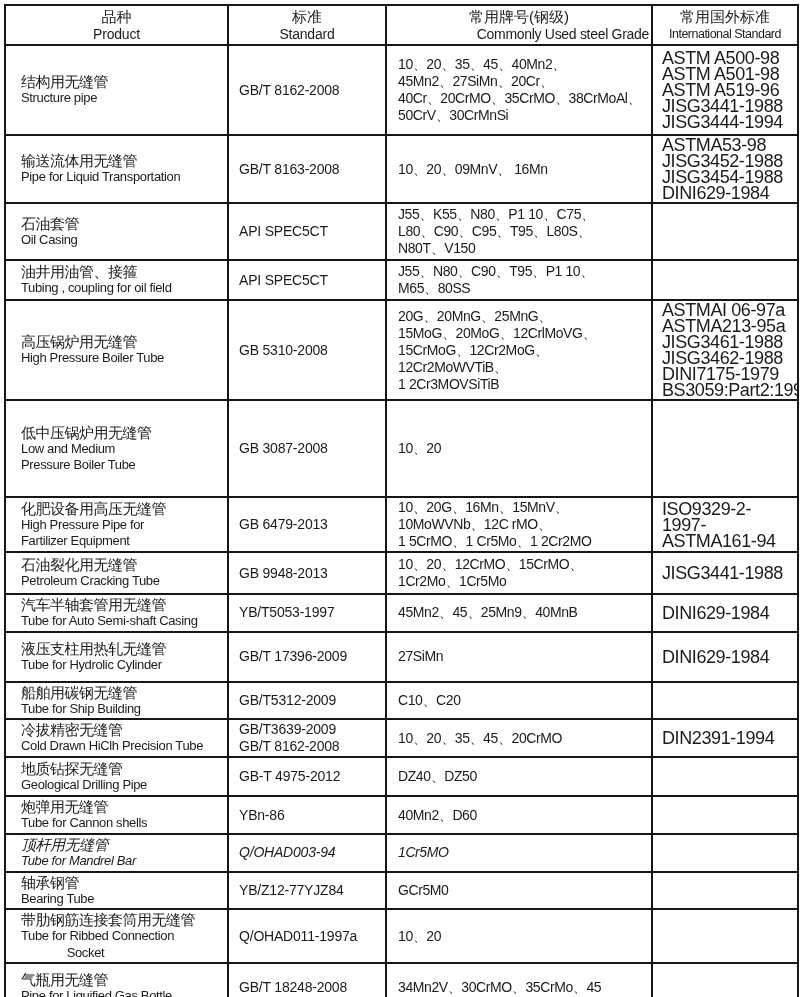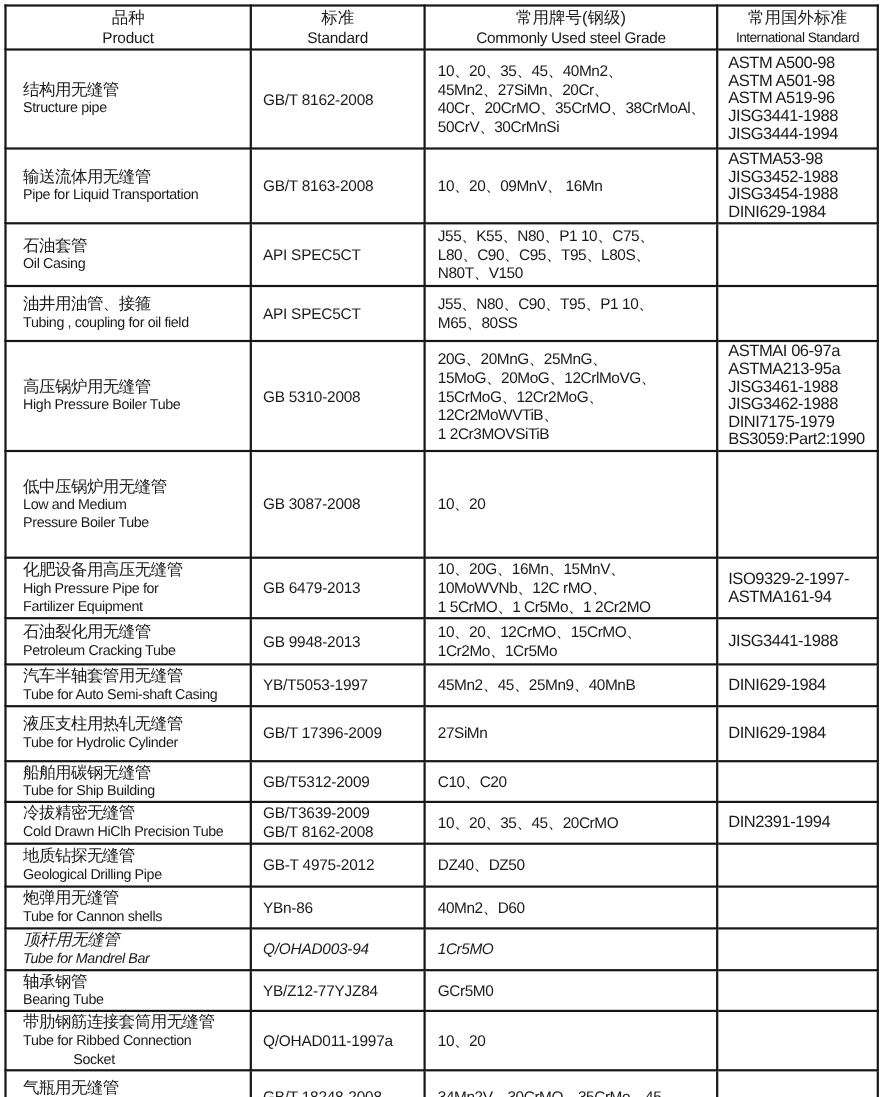--- a/index.html
+++ b/index.html
@@ -5,33 +5,33 @@
   html,body{margin:0;padding:0;background:#ffffff;}
   body{width:800px;font-family:"Liberation Sans","DejaVu Sans",sans-serif;color:#1b1b1b;}
   .page{padding:4px 3px 4px 4px;}
   table{border-collapse:collapse;table-layout:fixed;width:793px;border:2px solid #161616;}
   th,td{border:2px solid #161616;vertical-align:middle;overflow:hidden;}
   thead tr{height:37px;}
   thead th{text-align:center;font-weight:normal;padding:1px 2px;}
   .h-zh{font-size:15px;line-height:19px;}
   .h-en{font-size:14px;line-height:17px;letter-spacing:-0.2px;}
   th.th-intl .h-en{font-size:12.5px;letter-spacing:-0.5px;}
-  th.th-grade .h-en{letter-spacing:-0.3px;}
+  th.th-grade .h-en{letter-spacing:-0.3px;text-align:right;}
 
   td.col-product{padding:1px 4px 1px 15px;}
   .zh{font-size:15px;line-height:17px;letter-spacing:-0.5px;}
   .en{font-size:13px;line-height:16.5px;white-space:pre-wrap;letter-spacing:-0.35px;}
   td.col-standard{padding:1px 3px 1px 10px;font-size:14px;line-height:17px;white-space:pre-wrap;letter-spacing:-0.2px;}
   td.col-grade{padding:1px 3px 1px 11px;font-size:14px;line-height:17px;white-space:pre-wrap;letter-spacing:-0.4px;}
-  td.col-intl{padding:1px 2px 1px 9px;font-size:15px;line-height:16px;white-space:pre-wrap;letter-spacing:-0.4px;}
+  td.col-intl{padding:1px 2px 1px 9px;font-size:18px;line-height:16px;white-space:pre-wrap;letter-spacing:-0.4px;}
 
   tbody tr:nth-child(1){height:90px;}
   tbody tr:nth-child(2){height:67px;}
   tbody tr:nth-child(3){height:57px;}
-  tbody tr:nth-child(4){height:50px;}
+  tbody tr:nth-child(4){height:40px;}
   tbody tr:nth-child(5){height:44px;}
   tbody tr:nth-child(6){height:97px;}
   tbody tr:nth-child(7){height:52px;}
   tbody tr:nth-child(8){height:42px;}
   tbody tr:nth-child(9){height:37px;}
   tbody tr:nth-child(10){height:50px;}
   tbody tr:nth-child(11){height:24px;}
   tbody tr:nth-child(12){height:38px;}
   tbody tr:nth-child(13){height:39px;}
   tbody tr:nth-child(14){height:38px;}

